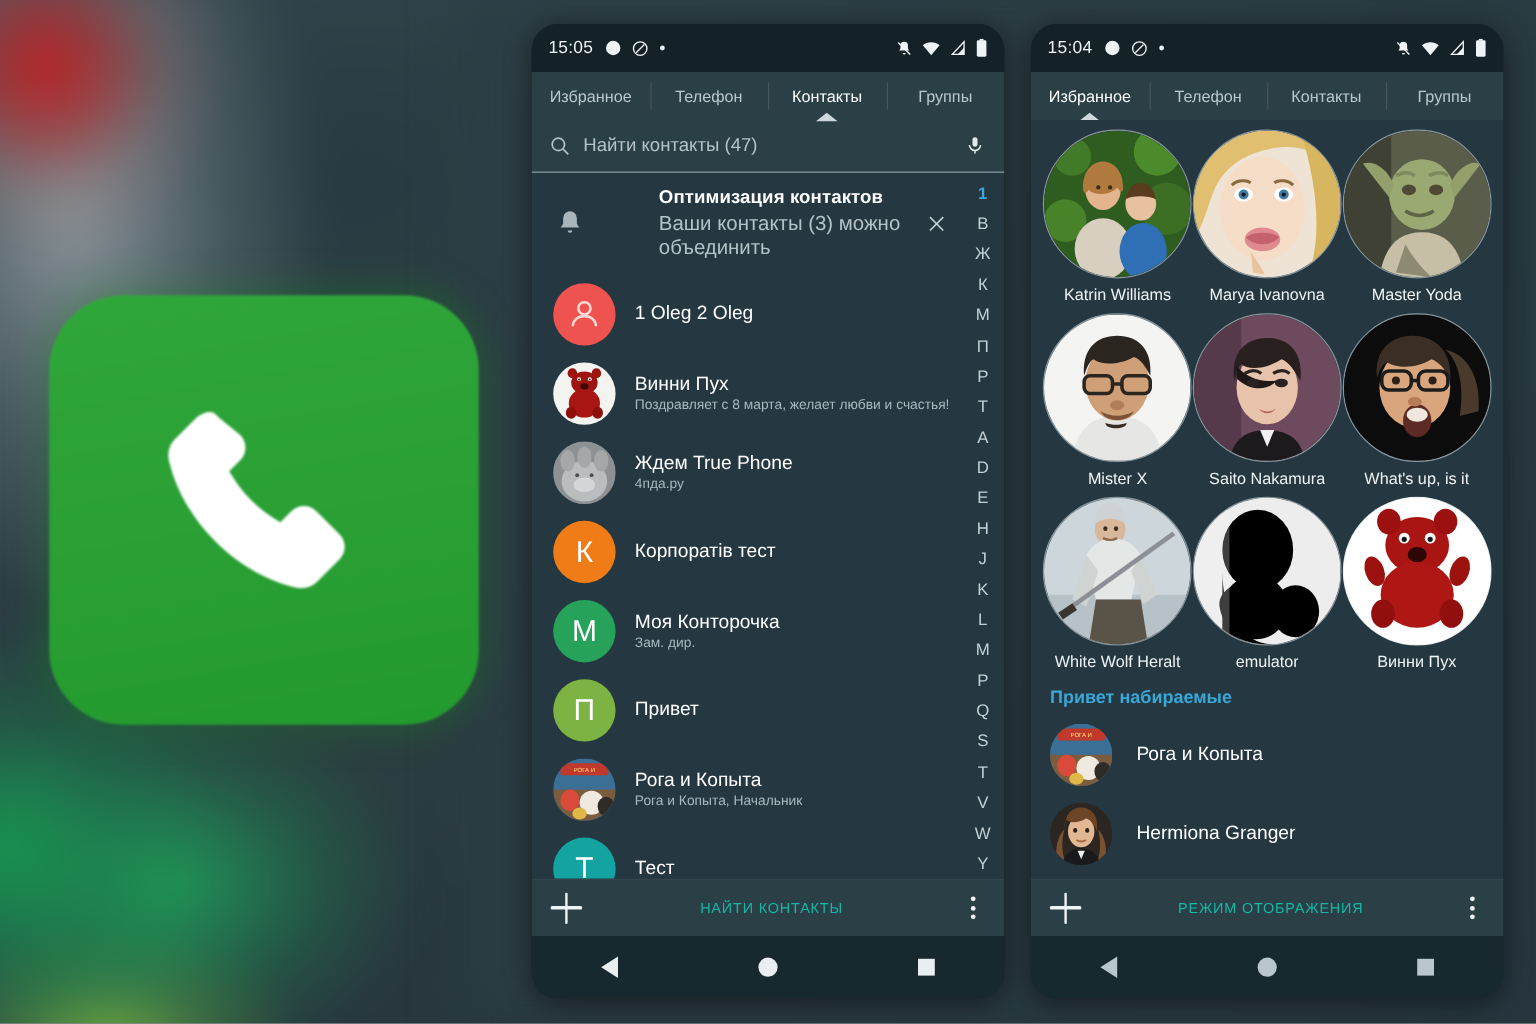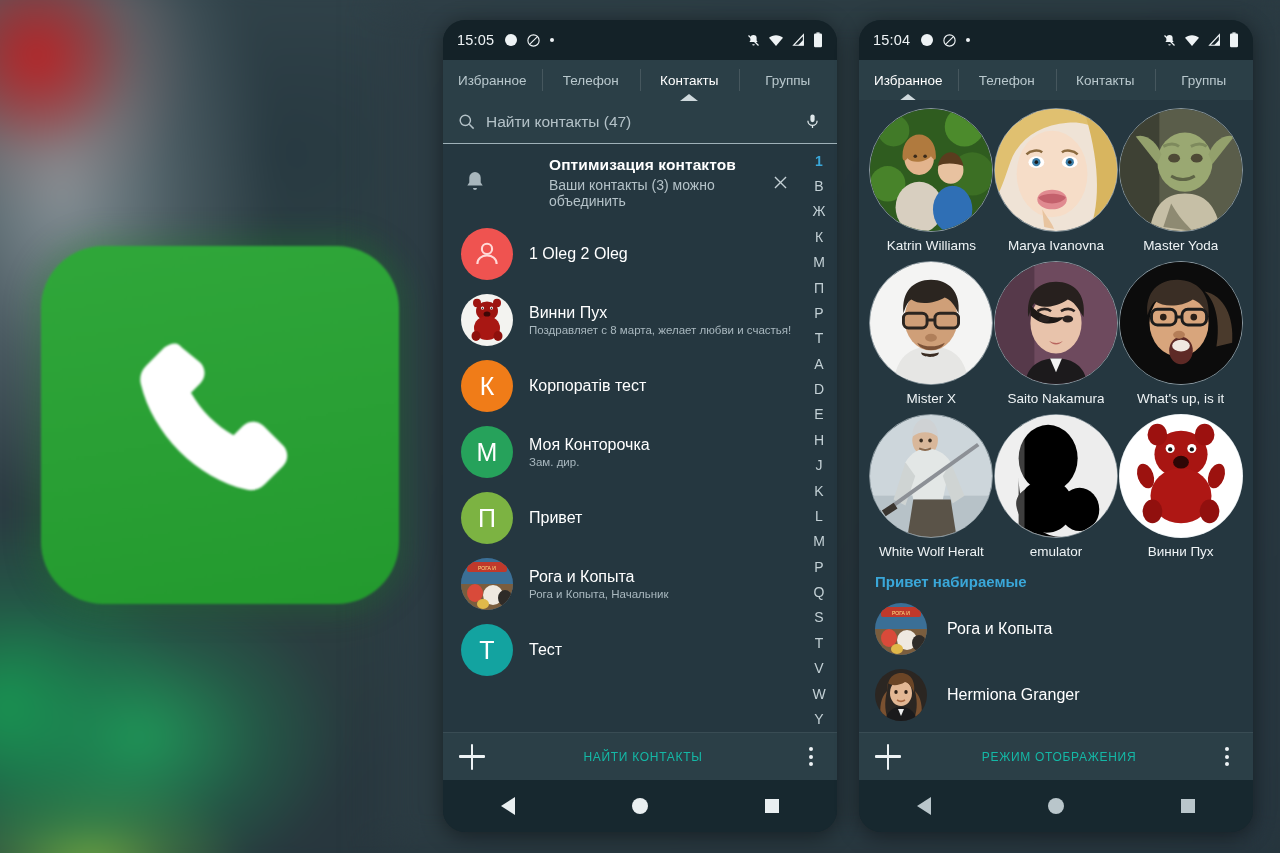--- a/index.html
+++ b/index.html
@@ -113,21 +113,21 @@
 
   
   .content { flex: 1; position: relative; background: #253740; overflow: hidden; }
 
   .opt-card {
     display: flex; align-items: center;
     padding: 12px 12px 12px 18px; gap: 16px;
   }
   .opt-text { flex: 1; margin-left: 44px; }
   .opt-title { font-size: 15.5px; color: #ffffff; font-weight: bold; letter-spacing: .1px; }
-  .opt-sub { font-size: 14px; color: #b4c2c8; margin-top: 3px; }
+  .opt-sub { font-size: 17px; color: #b4c2c8; margin-top: 3px; }
 
   .contact-row {
     display: flex; align-items: center; gap: 16px;
     padding: 7px 14px 7px 18px;
     height: 66px;
   }
   .avatar {
     width: 52px; height: 52px; border-radius: 50%;
     flex: 0 0 52px; position: relative; overflow: hidden;
     display: flex; align-items: center; justify-content: center;
@@ -331,20 +331,38 @@
               <ellipse cx="15" cy="42" rx="4.5" ry="5" fill="#8e100d"></ellipse>
               <ellipse cx="37" cy="42" rx="4.5" ry="5" fill="#8e100d"></ellipse>
             </svg>
           </div>
           <div class="contact-text">
             <div class="contact-name">Винни Пух</div>
             <div class="contact-sub">Поздравляет с 8 марта, желает любви и счастья!</div>
           </div>
         </div>
 
+        <div class="contact-row">
+          <div class="avatar" style="background:#6f7577">
+            <svg class="art" viewBox="0 0 52 52">
+              <rect width="52" height="52" fill="#8d9193"></rect>
+              <ellipse cx="26" cy="33" rx="19" ry="17" fill="#b9bdbe"></ellipse>
+              <ellipse cx="12" cy="16" rx="6" ry="9" fill="#a4a8a9"></ellipse>
+              <ellipse cx="26" cy="13" rx="6" ry="9" fill="#a4a8a9"></ellipse>
+              <ellipse cx="40" cy="16" rx="6" ry="9" fill="#a4a8a9"></ellipse>
+              <ellipse cx="26" cy="36" rx="9" ry="6" fill="#d4d7d8"></ellipse>
+              <circle cx="20" cy="28" r="1.6" fill="#4a4e50"></circle>
+              <circle cx="32" cy="28" r="1.6" fill="#4a4e50"></circle>
+            </svg>
+          </div>
+          <div class="contact-text">
+            <div class="contact-name">Ждем True Phone</div>
+            <div class="contact-sub">4пда.ру</div>
+          </div>
+        </div>
 
         <div class="contact-row">
           <div class="avatar letter" style="background:#f07c18">К</div>
           <div class="contact-text">
             <div class="contact-name">Корпоратів тест</div>
           </div>
         </div>
 
         <div class="contact-row">
           <div class="avatar letter" style="background:#26a25b">М</div>

